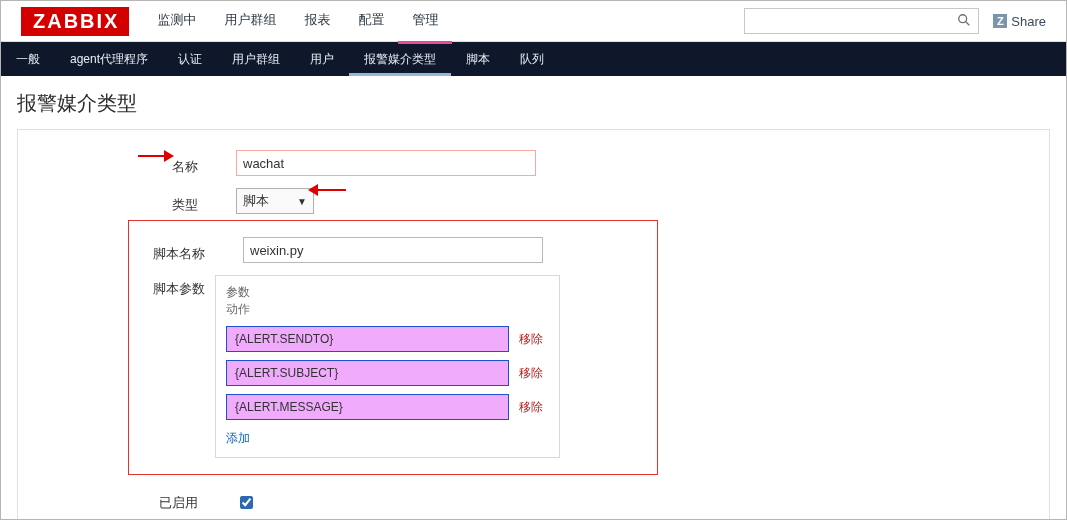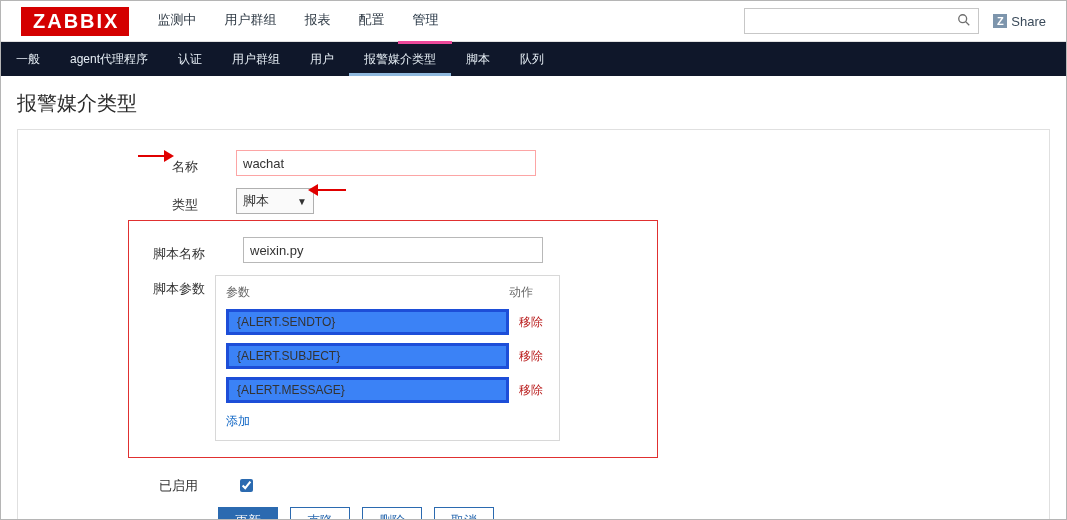--- a/index.html
+++ b/index.html
@@ -126,30 +126,31 @@
     display:flex; align-items:flex-start; margin-bottom:6px;
   }
   .param-table-row .plbl { width:72px; text-align:right; padding-right:10px; padding-top:5px; }
   .param-table {
     border:1px solid #d8d8d8; width:345px;
     padding:6px 10px 10px 10px;
   }
   .param-head {
     display:flex; color:#6a6a6a; font-size:12px;
     padding:2px 0 8px 0;
+    flex-direction:column;
   }
   .param-head .c1 { flex:1; }
   .param-head .c2 { width:40px; text-align:left; }
   .param-item {
     display:flex; align-items:center; margin-bottom:8px;
   }
   .param-item .pin {
-    flex:1; height:26px; border:3px solid #1d4ed8;
+    flex:1; height:26px; border:1px solid #1d4ed8;
     padding:0 8px; font-size:12px; color:#333;
-    background:#3b82f6;
+    background:#f0abfc;
   }
   .param-item .prem {
     width:40px; color:#b91c1c; cursor:pointer;
     padding-left:10px; font-size:12px;
   }
   .add-link { color:#0b63c4; cursor:pointer; font-size:12px; margin-top:2px; display:inline-block; }
   .checkbox { accent-color:#2b6ab0; }
   .btn-row { margin-left:180px; display:flex; gap:12px; }
   .btn {
     height:28px; padding:0 16px; font-size:13px;

